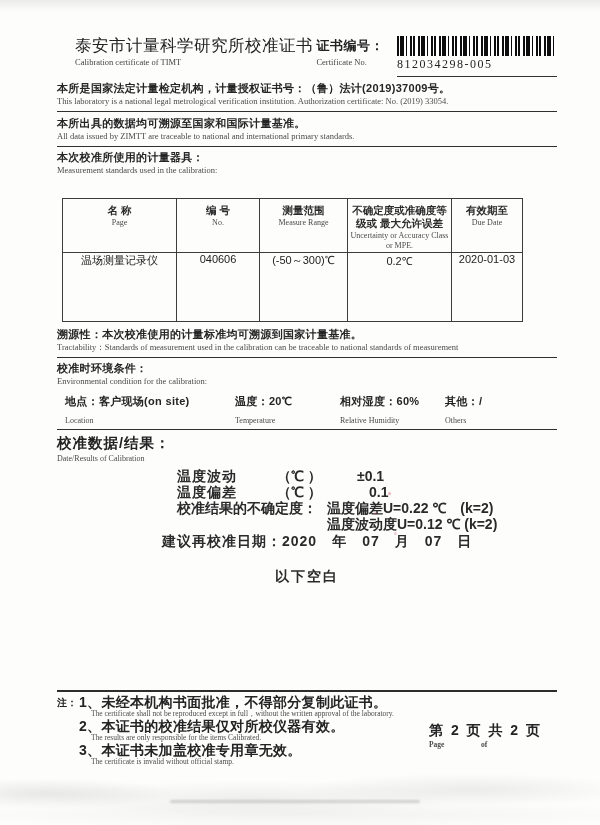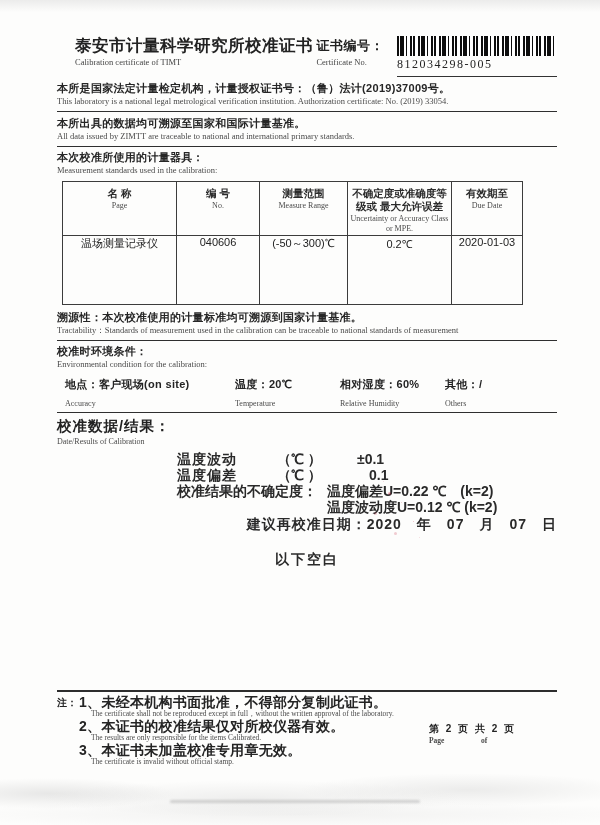--- a/index.html
+++ b/index.html
@@ -34,21 +34,21 @@
     background:rgba(140,140,140,.35); border-radius:2px; filter:blur(1px);
     pointer-events:none;
   }
   .content {
     position:absolute; left:57px; right:43px; top:36px;
   }
 
   
   .header { display:flex; align-items:flex-start; }
   .title-block { margin-left:18px; width:252px; }
-  .title-cn { font-size:16.5px; font-weight:700; letter-spacing:.5px; color:#222; line-height:19px; }
+  .title-cn { font-size:16.5px; font-weight:400; letter-spacing:.5px; color:#222; line-height:19px; }
   .title-en { font-family:"Liberation Serif", serif; font-size:8.5px; color:#444; margin-top:2px; }
   .certno-block { width:80px; margin-top:2px; }
   .certno-label-cn { font-size:13px; font-weight:700; color:#222; line-height:15px; letter-spacing:.5px; }
   .certno-label-en { font-family:"Liberation Serif", serif; font-size:8.5px; color:#444; margin-top:4px; }
   .barcode-block { flex:1; margin-left:4px; border-bottom:1.5px solid #333; padding-bottom:4px; }
   .barcode {
     height:20px; width:160px;
     background:repeating-linear-gradient(90deg,
       #0d0d0d 0 2px, #fff 2px 3px,
       #0d0d0d 3px 7px, #fff 7px 9px,
@@ -61,21 +61,21 @@
   
   .stmt { margin-top:4px; }
   .stmt-cn { font-size:11px; font-weight:700; color:#262626; line-height:14px; letter-spacing:.3px; }
   .stmt-en { font-family:"Liberation Serif", serif; font-size:8.5px; color:#4a4a4a; line-height:11px; margin-top:1px; }
   .rule { border:0; border-top:1.8px solid #2f2f2f; margin:4px 0 3px 0; }
 
   
   .instr-heading { margin-top:3px; }
   table.instr {
     border-collapse:collapse; table-layout:fixed;
-    width:460px; margin-left:5px; margin-top:5px;
+    width:460px; margin-left:5px; margin-top:22px;
   }
   table.instr td, table.instr th { border:1.4px solid #3c3c3c; padding:0; vertical-align:top; }
   th .th-cn { font-size:10.5px; font-weight:700; color:#2b2b2b; line-height:13px; padding-top:5px; }
   th .th-en { font-family:"Liberation Serif", serif; font-size:8px; font-weight:400; color:#4a4a4a; line-height:10px; margin-top:1px; }
   td.cell { text-align:center; font-size:11px; color:#222; padding-top:3px; height:68px; }
   tr.head-row th { height:53px; text-align:center; }
 
   
   .trace { margin-top:5px; }
   .env-heading { margin-top:2px; }
@@ -90,21 +90,21 @@
   
   .results-heading-cn { font-size:14.5px; font-weight:700; letter-spacing:1px; color:#222; margin-top:4px; }
   .results-heading-en { font-family:"Liberation Serif", serif; font-size:8px; color:#4a4a4a; margin-top:1px; }
   .res-block { margin-top:5px; font-size:14px; font-weight:700; color:#2a2a2a; }
   .res-row { display:flex; margin-left:120px; line-height:16px; }
   .res-label { width:100px; letter-spacing:1px; }
   .res-unit { width:80px; }
   .unc-row { display:flex; margin-left:120px; line-height:16px; }
   .unc-label { width:150px; }
   .unc-lines div { line-height:16px; }
-  .recal { margin-left:105px; line-height:18px; letter-spacing:1px;text-align:right; }
+  .recal { margin-left:105px; line-height:18px; letter-spacing:1px; }
   .blank-below { text-align:center; margin-top:18px; letter-spacing:2px; }
 
   
   .stamp-specks {
     position:absolute; left:388px; top:492px; width:3px; height:3px; border-radius:50%;
     background:rgba(205,60,85,.38);
     box-shadow:
       12px 9px 0 -1px rgba(205,60,85,.30),
       -14px 20px 0 0   rgba(205,60,85,.22),
       24px 28px 0 -1px rgba(200,50,75,.34),
@@ -119,21 +119,21 @@
   
   .footer {
     position:absolute; left:57px; right:43px; top:690px;
     border-top:2px solid #2d2d2d; padding-top:4px;
   }
   .notes-wrap { display:flex; }
   .notes-label { font-size:10px; font-weight:700; width:22px; color:#242424; }
   .note-cn { font-size:14px; font-weight:700; color:#242424; line-height:12px; letter-spacing:.3px; }
   .note-en { font-family:"Liberation Serif", serif; font-size:7.5px; color:#4a4a4a; line-height:9px; margin:1px 0 2px 12px; }
   .page-block { position:absolute; left:372px; top:30px; }
-  .page-cn { font-size:10px; font-weight:700; letter-spacing:2px; color:#242424; }
+  .page-cn { font-size:14px; font-weight:700; letter-spacing:2px; color:#242424; }
   .page-en { display:flex; font-family:"Liberation Serif", serif; font-size:7.5px; color:#4a4a4a; margin-top:0;font-weight:bold; }
   .page-en .pe1 { width:52px; }
 </style>
 </head>
 <body>
 
 <div class="page">
   <div class="scan-top"></div>
 
   <div class="content">
@@ -217,21 +217,21 @@
     </div>
     <hr class="rule">
 
     <div class="stmt env-heading">
       <div class="stmt-cn">校准时环境条件：</div>
       <div class="stmt-en">Environmental condition for the calibration:</div>
     </div>
     <div class="env-row">
       <div class="env-item">
         <div class="env-cn">地点：客户现场(on site)</div>
-        <div class="env-en">Accuracy</div>
+        <div class="env-en">Location</div>
       </div>
       <div class="env-item">
         <div class="env-cn">温度：20℃</div>
         <div class="env-en">Temperature</div>
       </div>
       <div class="env-item">
         <div class="env-cn">相对湿度：60%</div>
         <div class="env-en">Relative Humidity</div>
       </div>
       <div class="env-item">

